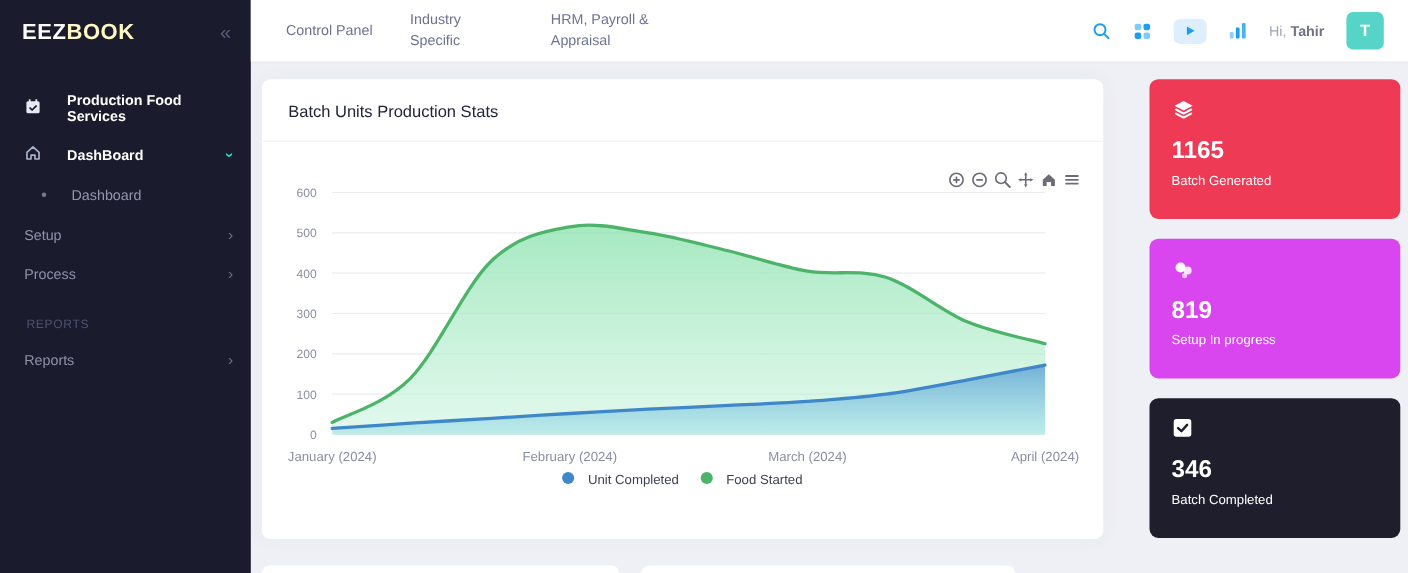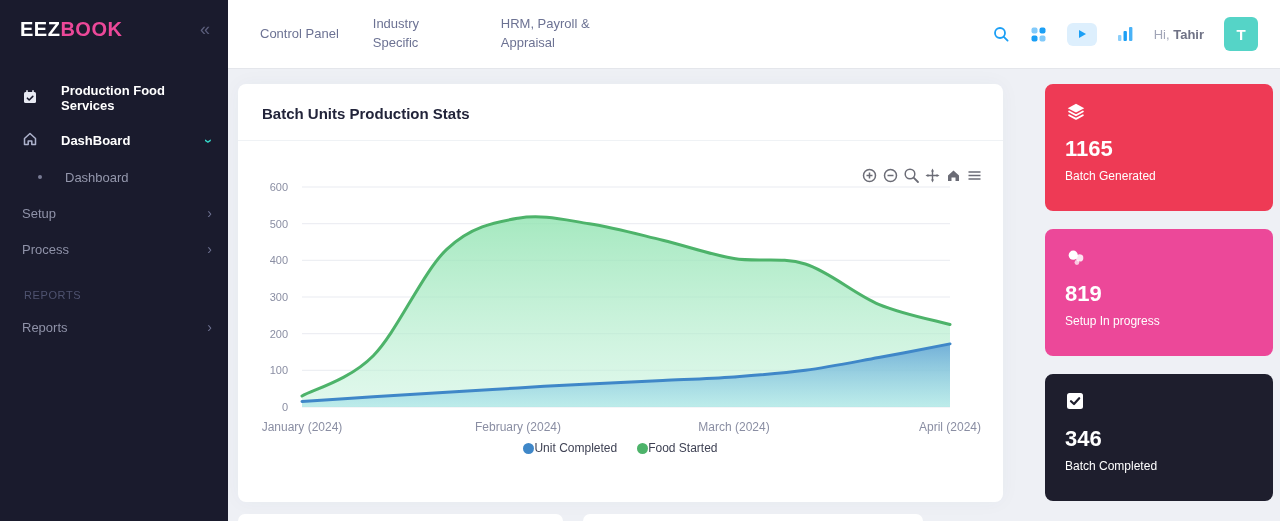--- a/index.html
+++ b/index.html
@@ -4,59 +4,59 @@
 <style>
   *{box-sizing:border-box;margin:0;padding:0}
   html,body{background:#eef0f5}
   body{font-family:"Liberation Sans",sans-serif}
   .app{width:1280px;height:521px;display:flex;background:#eef0f5;overflow:hidden;position:relative}
 
   
   .sidebar{width:228px;flex:none;background:#1a1b2d;display:flex;flex-direction:column}
   .logo-row{height:58px;display:flex;align-items:center;justify-content:space-between;padding:0 18px 0 20px}
   .logo{font-size:20px;font-weight:bold;color:#fff;letter-spacing:.5px}
-  .logo .accent{color:#ec4899}
+  .logo .accent{color:#fef9c3}
   .collapse{color:#5b5e7b;font-size:18px;cursor:pointer}
   .nav{padding-top:16px}
   .mi{display:flex;align-items:center;gap:23px;padding:9px 16px 9px 22px;font-size:13px;color:#8f92a8;cursor:pointer;min-height:36px}
   .mi .grow{flex:1}
   .mi.white{color:#fff;font-weight:600}
   .mi .chev{color:#6d7090;font-size:14px}
   .chev.rot90{display:inline-block;transform:rotate(90deg);color:#35d8c9}
   .mi.sub{padding-left:38px;color:#9497ac;font-weight:400}
   .bullet{width:4px;height:4px;border-radius:50%;background:#787b94;flex:none}
   .mi.indent{}
   .section{padding:22px 22px 8px 24px;font-size:11px;color:#4f5370;letter-spacing:.6px}
 
   
   .main{flex:1;display:flex;flex-direction:column;min-width:0}
-  .topbar{height:68px;background:#fff;display:flex;align-items:center;padding:0 22px 0 32px;box-shadow:0 1px 0 rgba(0,0,0,.04);flex:none}
+  .topbar{height:56px;background:#fff;display:flex;align-items:center;padding:0 22px 0 32px;box-shadow:0 1px 0 rgba(0,0,0,.04);flex:none}
   .nav-items{display:flex;gap:34px;align-items:center}
   .nav-item{font-size:13px;color:#6c7293;line-height:1.45;cursor:pointer}
   .nav-item.wrap{max-width:94px}
   .topbar-right{margin-left:auto;display:flex;align-items:center;gap:20px}
   .icon-btn{display:flex;align-items:center;cursor:pointer}
   .play-btn{width:30px;height:23px;border-radius:6px;background:#ddeffd;display:flex;align-items:center;justify-content:center;cursor:pointer}
   .greeting{font-size:13px;color:#a1a5b7;white-space:nowrap}
   .greeting b{color:#6f7285}
   .avatar{width:34px;height:34px;border-radius:6px;background:#55d4c7;color:#fff;font-weight:bold;font-size:15px;display:flex;align-items:center;justify-content:center;cursor:pointer}
 
   .content{flex:1;position:relative;padding:16px 7px 0 10px;display:flex;align-items:flex-start;justify-content:space-between}
 
   
   .chart-card{width:765px;height:418px;background:#fff;border-radius:8px;box-shadow:0 0 20px rgba(56,71,109,.04);overflow:hidden}
   .card-header{padding:21px 24px 18px;border-bottom:1px solid #eff2f5}
-  .card-title{font-size:15px;font-weight:700;color:#22243a}
+  .card-title{font-size:15px;font-weight:400;color:#22243a}
   .chart-body{position:relative;padding-top:4px}
   .modebar{position:absolute;top:26px;right:20px;display:flex;gap:4px;align-items:center}
   .modebar .mb{display:flex;align-items:center;cursor:pointer}
   #chart-svg{display:block}
   svg text{font-family:"Liberation Sans",sans-serif}
   .legend{display:flex;justify-content:center;align-items:center;gap:20px;margin-top:-2px}
-  .legend-item{display:flex;align-items:center;gap:0;cursor:pointer}
+  .legend-item{display:flex;gap:12px;cursor:pointer}
   .legend .dot{width:11px;height:11px;border-radius:50%}
   .legend .lbl{font-size:12px;color:#3f4254}
 
   
   .stats-col{width:228px;display:flex;flex-direction:column;gap:18px}
   .stat-card{height:127px;border-radius:8px;color:#fff;padding:17px 20px;display:flex;flex-direction:column;cursor:pointer}
   .stat-icon{height:22px}
   .stat-value{font-size:22px;font-weight:700;margin-top:13px}
   .stat-label{font-size:12px;font-weight:400;margin-top:7px}
 
@@ -269,21 +269,21 @@
             <svg width="22" height="22" viewBox="0 0 24 24">
                 <path d="M12 3 L21 7.8 L12 12.6 L3 7.8 Z" fill="#fff"></path>
                 <path d="M4.5 11.5 L12 15.5 L19.5 11.5" fill="none" stroke="#fff" stroke-width="2" stroke-linecap="round" stroke-linejoin="round"></path>
                 <path d="M4.5 15.5 L12 19.5 L19.5 15.5" fill="none" stroke="#fff" stroke-width="2" stroke-linecap="round" stroke-linejoin="round"></path>
               </svg>
           </span>
           <div class="stat-value">1165</div>
           <div class="stat-label">Batch Generated</div>
         </div>
 
-        <div class="stat-card" style="background: #ec4899;">
+        <div class="stat-card" style="background: #d946ef;">
           <span class="stat-icon">
             <svg width="22" height="22" viewBox="0 0 24 24">
                 <circle cx="9" cy="10" r="5" fill="#fff"></circle>
                 <circle cx="16" cy="13" r="4" fill="#fff" opacity=".85"></circle>
                 <circle cx="13" cy="18" r="2.6" fill="#fff" opacity=".7"></circle>
               </svg>
           </span>
           <div class="stat-value">819</div>
           <div class="stat-label">Setup In progress</div>
         </div>

